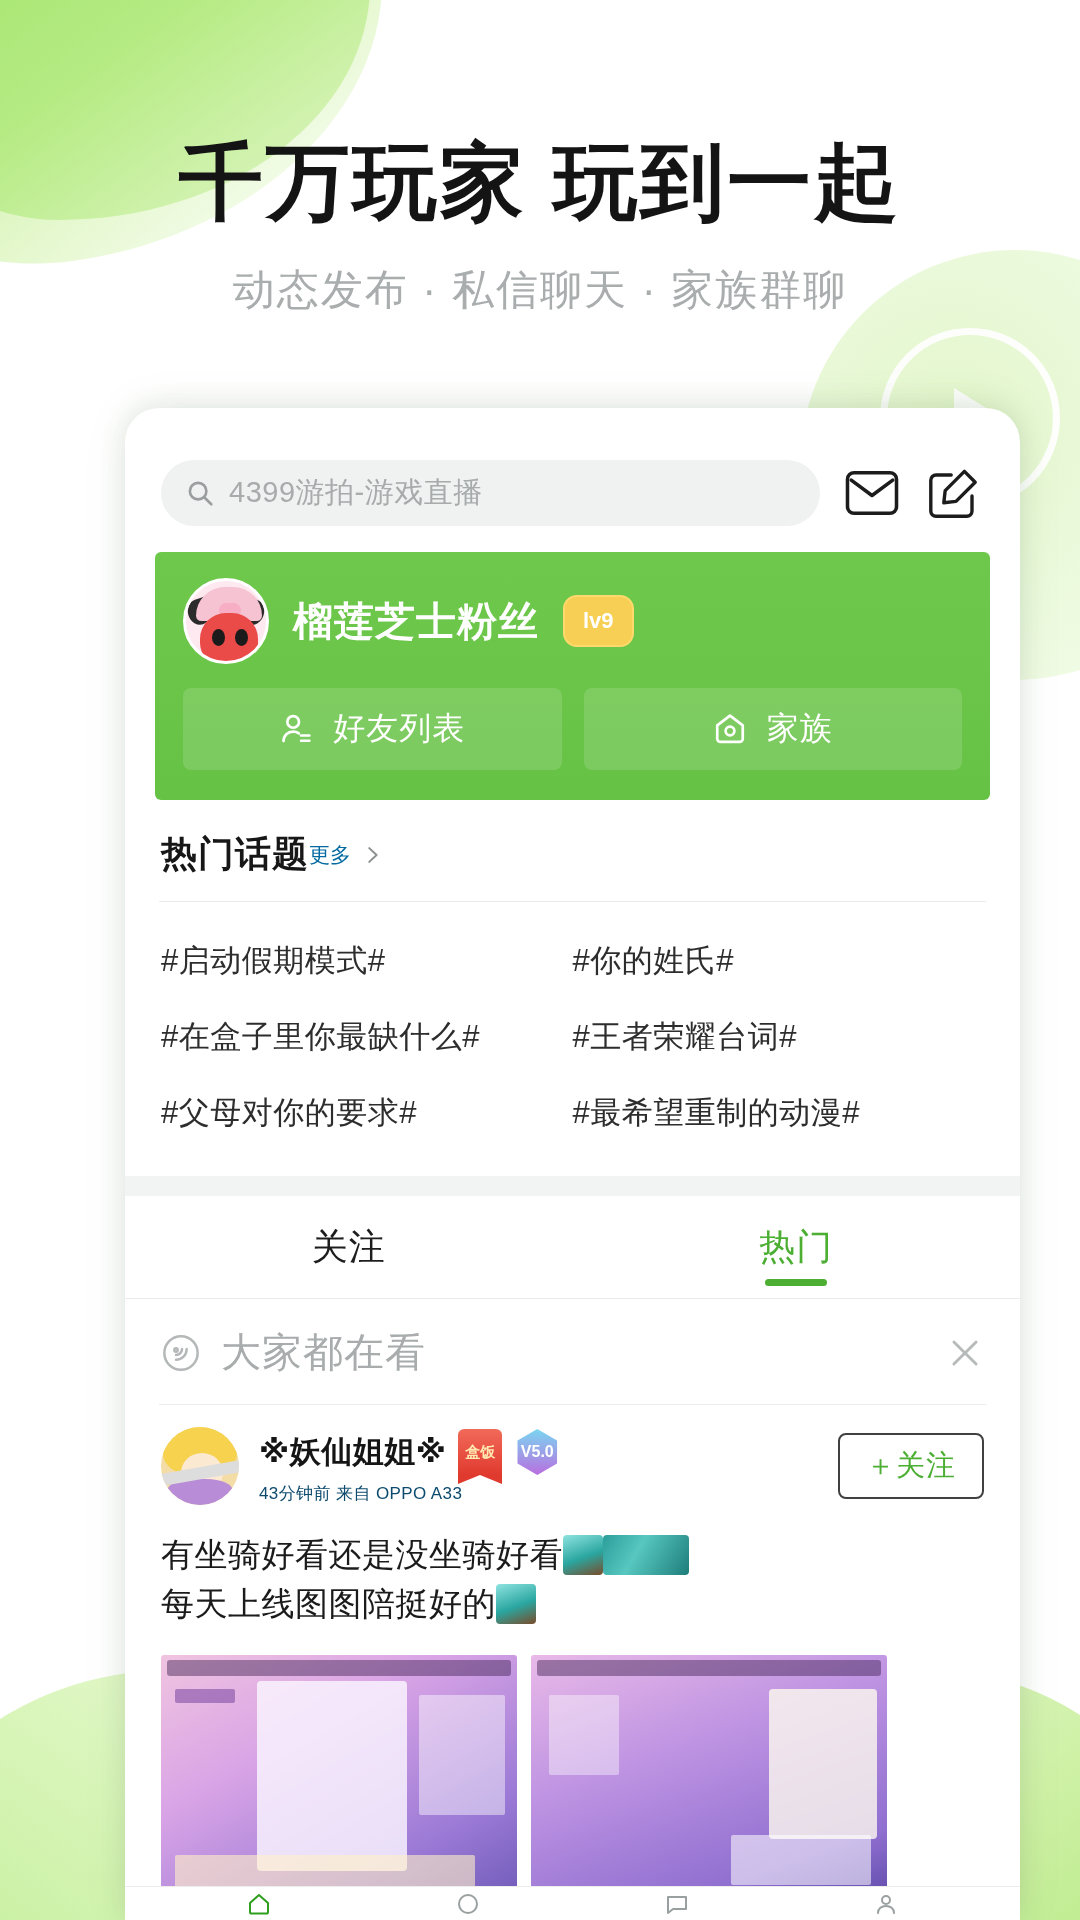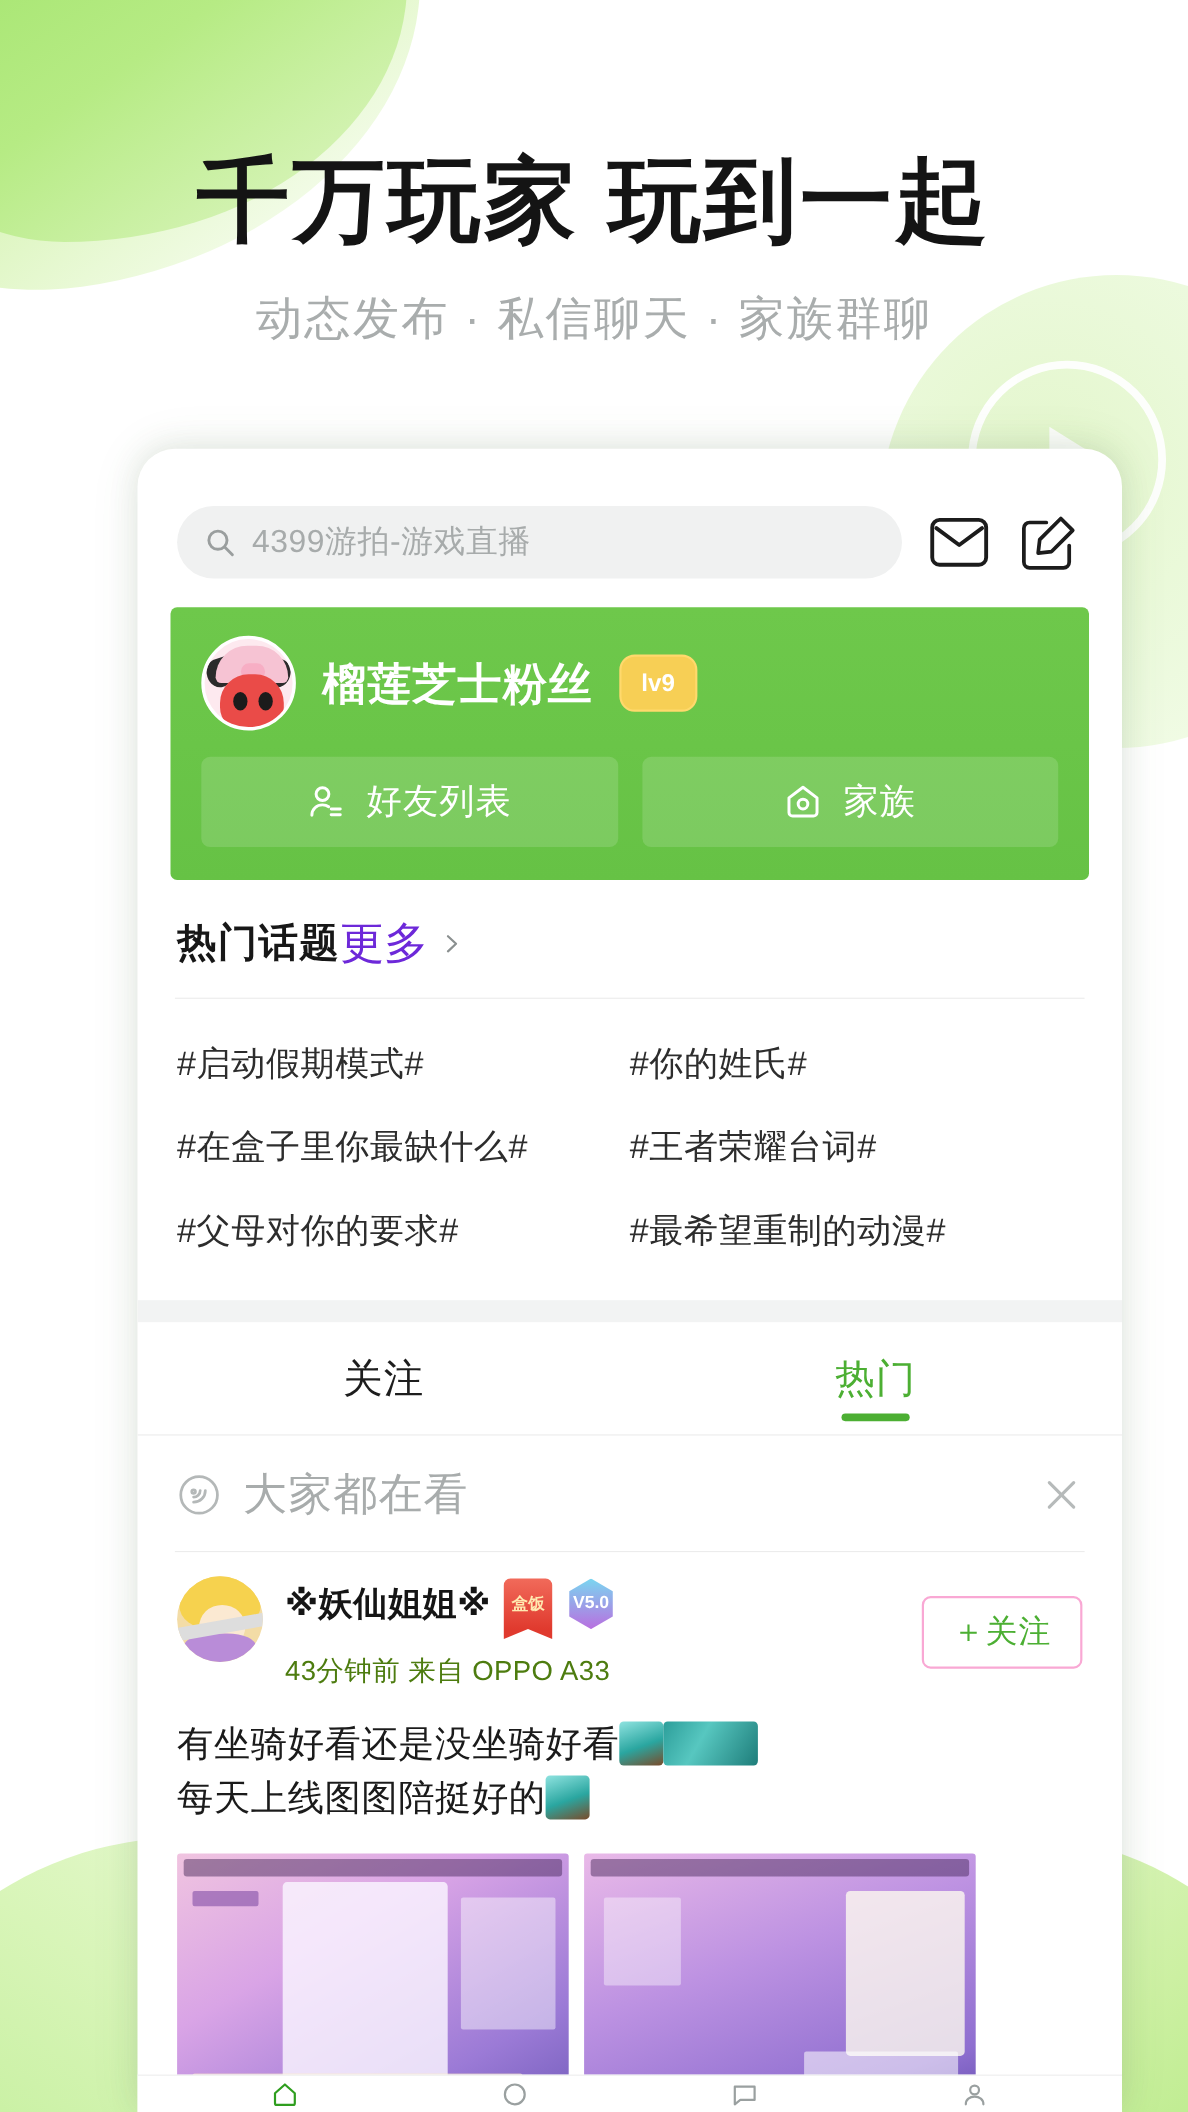--- a/index.html
+++ b/index.html
@@ -125,21 +125,21 @@
   .gbtn {
     flex: 1; height: 82px; border-radius: 8px;
     background: rgba(255,255,255,.14);
     display: flex; align-items: center; justify-content: center; gap: 20px;
     color: #ffffff; font-size: 32px; letter-spacing: 1px;
   }
 
   
   .sechead { display: flex; align-items: center; justify-content: flex-start; padding: 30px 36px 22px 36px; font-family: Liberation Serif, serif; }
   .sectitle { font-size: 36px; font-weight: 700; color: #171717; letter-spacing: 1px; }
-  .secmore { display: flex; align-items: center; gap: 10px; color: #6d28d9; font-size: 40px; }
+  .secmore { display: flex; align-items: center; gap: 10px; color: #0369a1; font-size: 21px; }
   .hr { height: 1px; background: #ececec; margin: 0 34px; }
   .topicgrid {
     display: grid; grid-template-columns: 1fr 1fr;
     row-gap: 34px; padding: 38px 36px 38px 36px;
   }
   .topic { font-size: 31px; color: #2d2d2d; letter-spacing: .5px; }
 
   .spacer { height: 20px; background: #f2f3f3; margin-top: 4px; }
 
   
@@ -178,23 +178,23 @@
     border-left: 22px solid #e03a2e; border-right: 22px solid #e03a2e;
     border-bottom: 9px solid transparent;
   }
   .badge-v {
     width: 46px; height: 46px; position: relative;
     background: linear-gradient(180deg,#7ad6f0,#b96fe0);
     clip-path: polygon(50% 0%, 93% 25%, 93% 75%, 50% 100%, 7% 75%, 7% 25%);
     display: flex; align-items: center; justify-content: center;
     color: #ffffff; font-size: 16px; font-weight: 700;
   }
-  .ptime { color: #4d7c0f; font-size: 25px; margin-top: 21px; letter-spacing: .4px; }
+  .ptime { color: #0c4a6e; font-size: 17px; margin-top: 7px; letter-spacing: .4px; }
   .followbtn {
-    border: 2px solid #f9a8d4; color: #4caf33; border-radius: 8px;
+    border: 2px solid #404040; color: #4caf33; border-radius: 8px;
     font-size: 29px; padding: 11px 26px; letter-spacing: 1px;
     white-space: nowrap; align-self: center;
   }
   .ptext { margin-top: 26px; font-size: 33px; color: #1b1b1b; line-height: 1.48; letter-spacing: .5px; }
   .emoji-im { display: inline-block; vertical-align: -9px; width: 40px; height: 40px; border-radius: 4px; }
   .em-elf { background: linear-gradient(160deg,#8fe3e0 0%, #2aa6a0 55%, #7a4b2a 100%); }
   .em-wave { width: 86px; background: linear-gradient(120deg,#2c9e9a 0%, #57c7c0 40%, #1e7d7a 100%); }
 
   
   .shots { display: flex; gap: 14px; margin-top: 26px; flex-wrap: wrap; }

